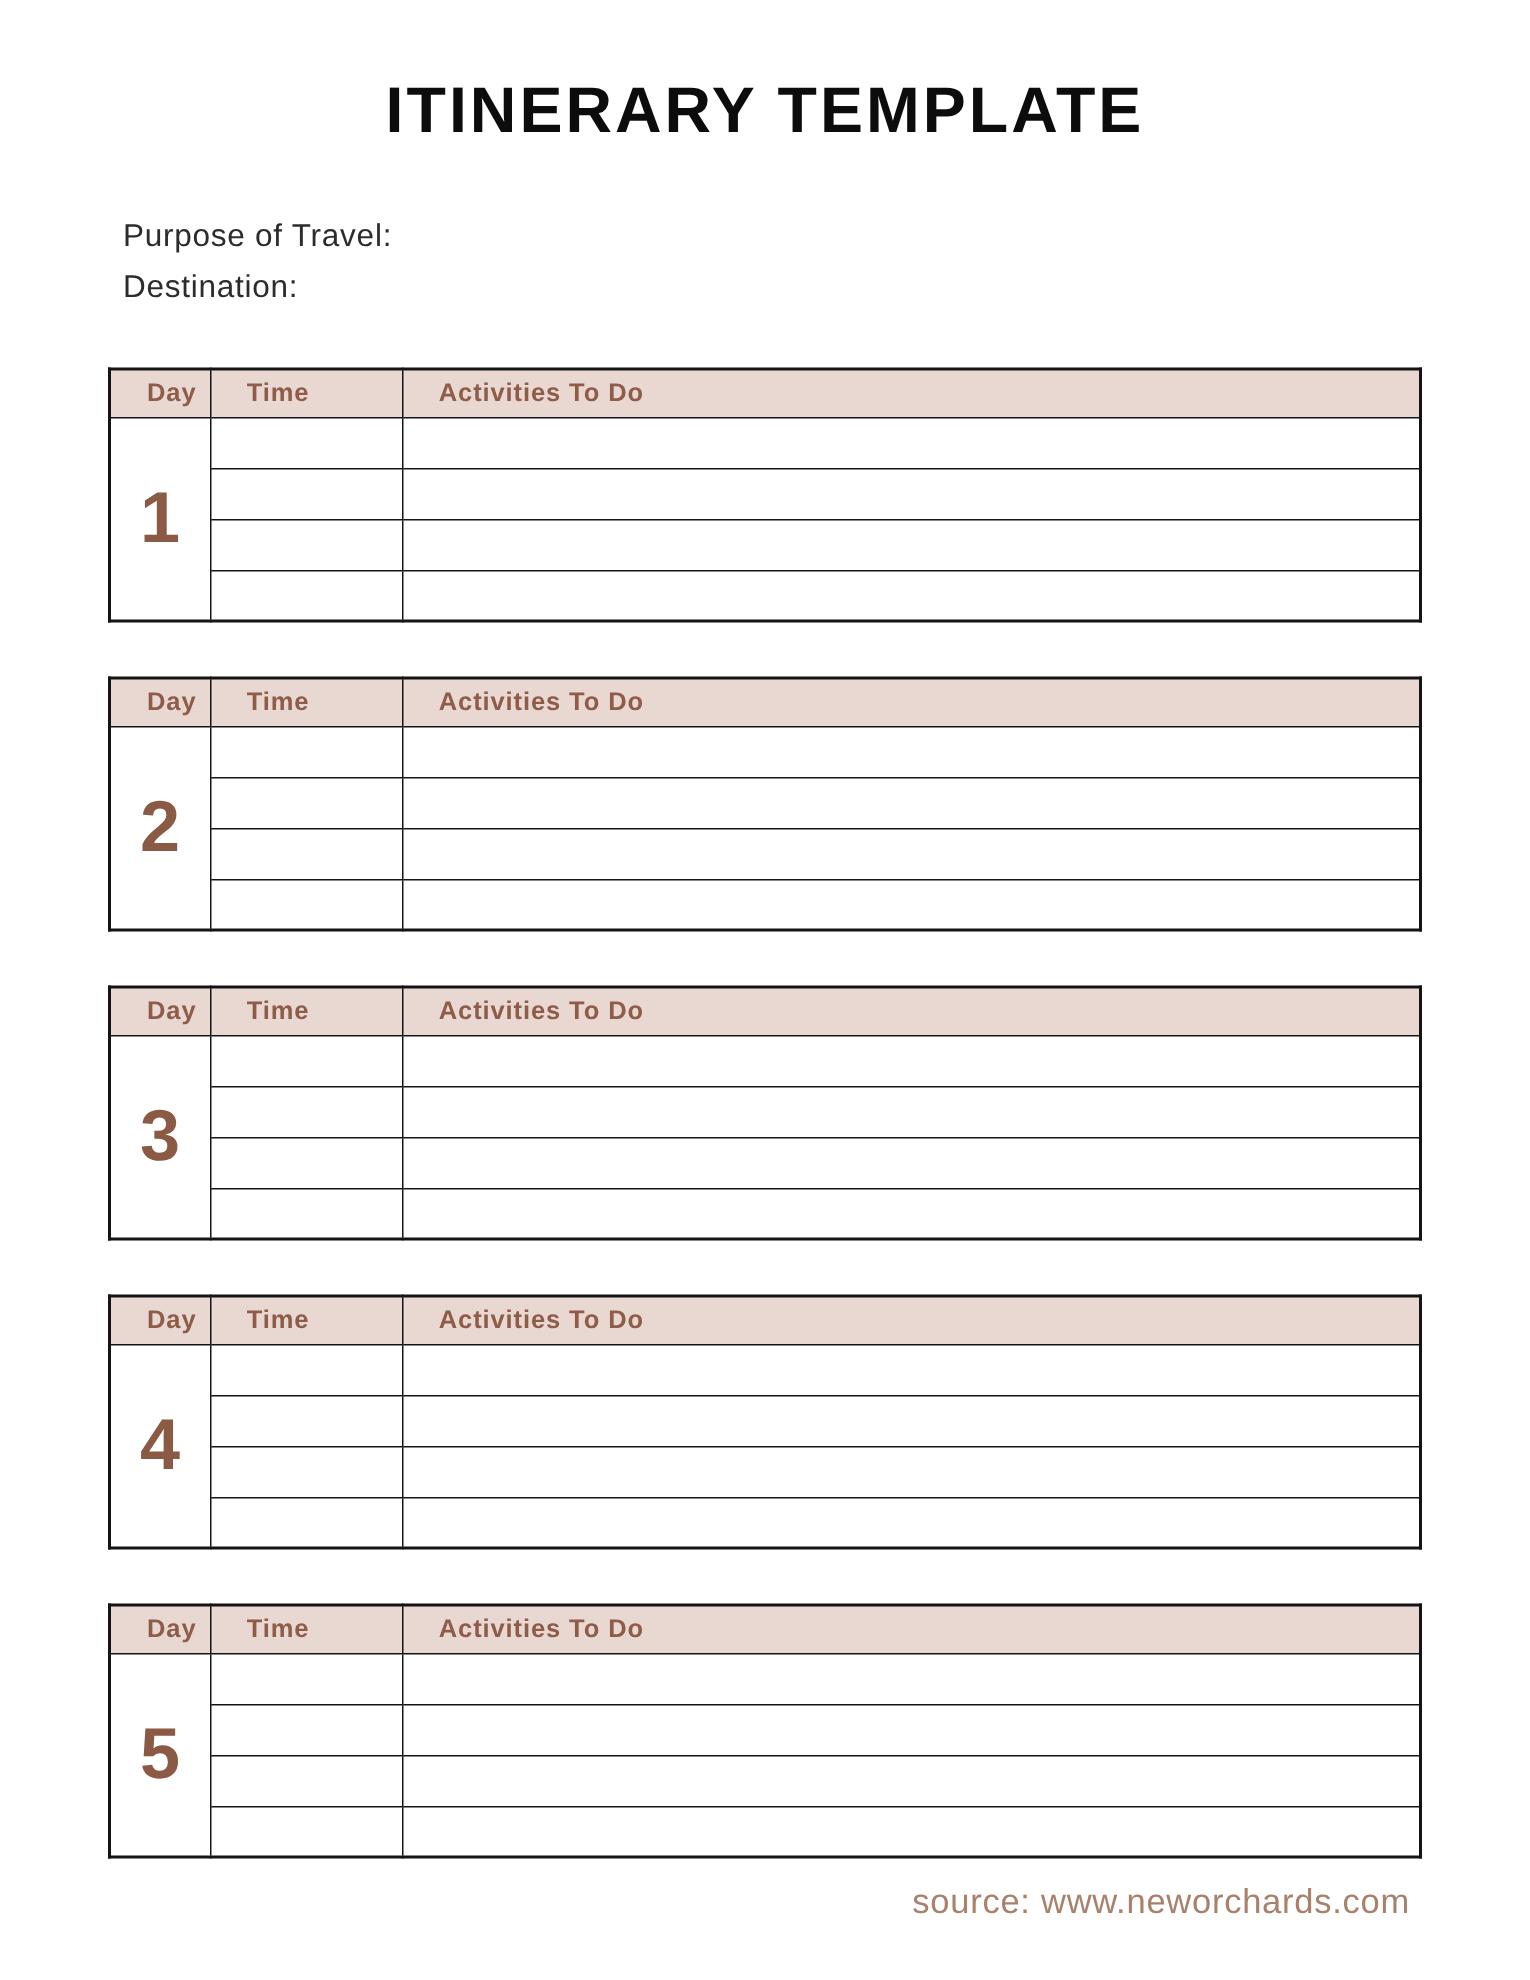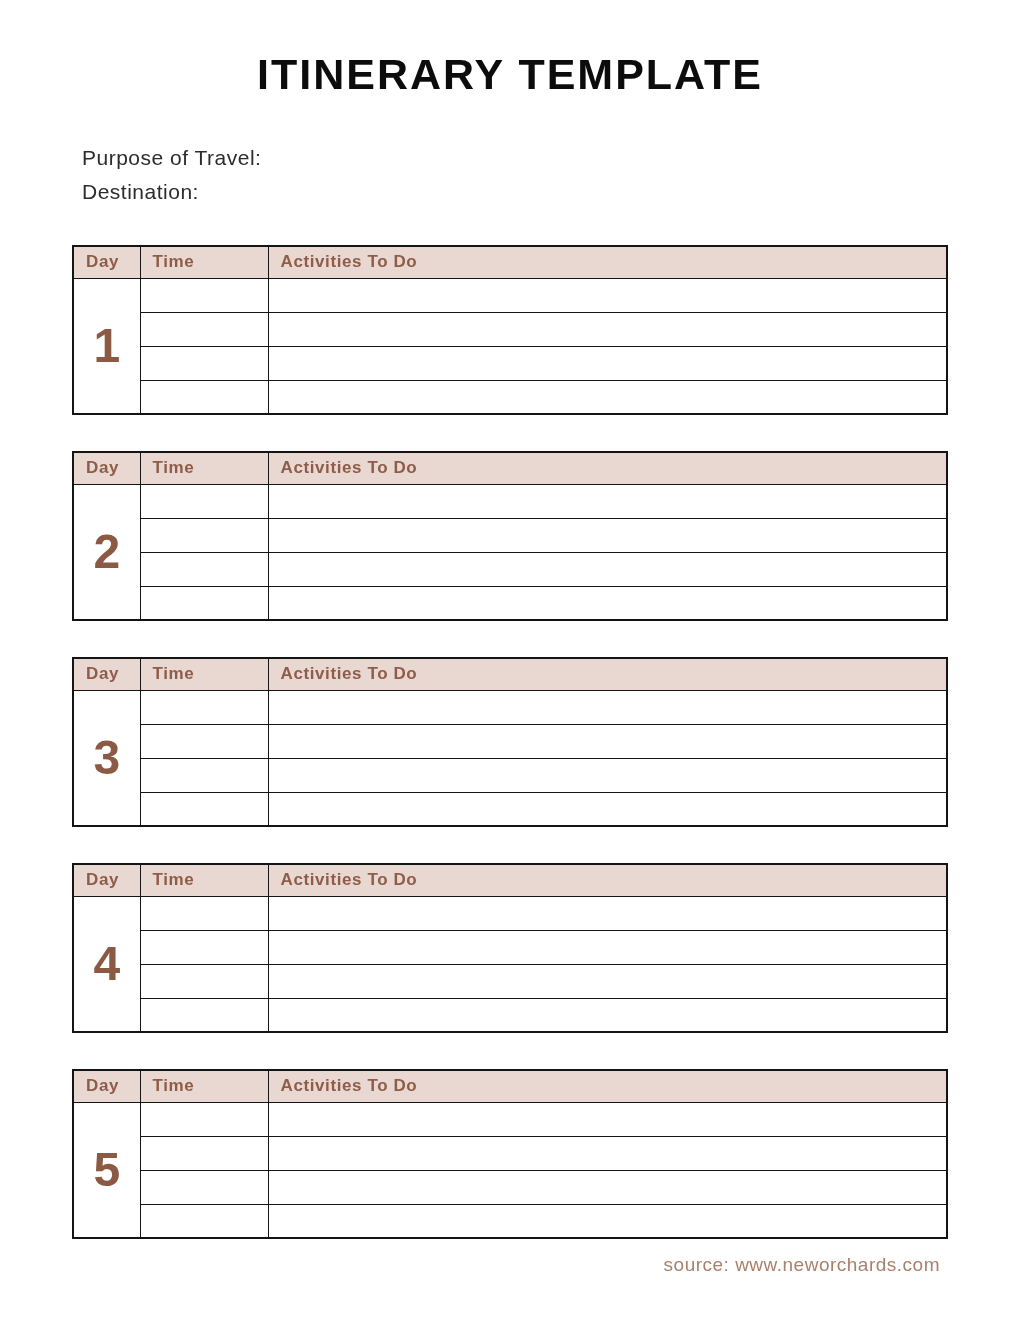--- a/index.html
+++ b/index.html
@@ -43,35 +43,35 @@
   .day-table th, .day-table td {
     border: 1.5px solid #141414;
   }
   .day-table thead th {
     background: #e9d8d1;
     color: #8e5c48;
     font-weight: bold;
     font-size: 17px;
     text-align: left;
     height: 32px;
-    padding: 4px 8px 4px 12px;
+    padding: 4px 8px 4px 24px;
     letter-spacing: 0.6px;
   }
   .day-table tbody td { height: 34px; background: #ffffff; }
   .day-cell {
     text-align: center;
     vertical-align: middle;
     font-size: 48px;
     font-weight: bold;
     color: #8b5a44;
   }
   .source-credit {
     text-align: right;
     padding-right: 8px;
-    font-size: 19px;
+    font-size: 23px;
     color: #a9816b;
     letter-spacing: 0.5px;
   }
 </style>
 </head>
 <body>
 
 <div class="page">
 
   <h1 class="page-title">ITINERARY TEMPLATE</h1>

